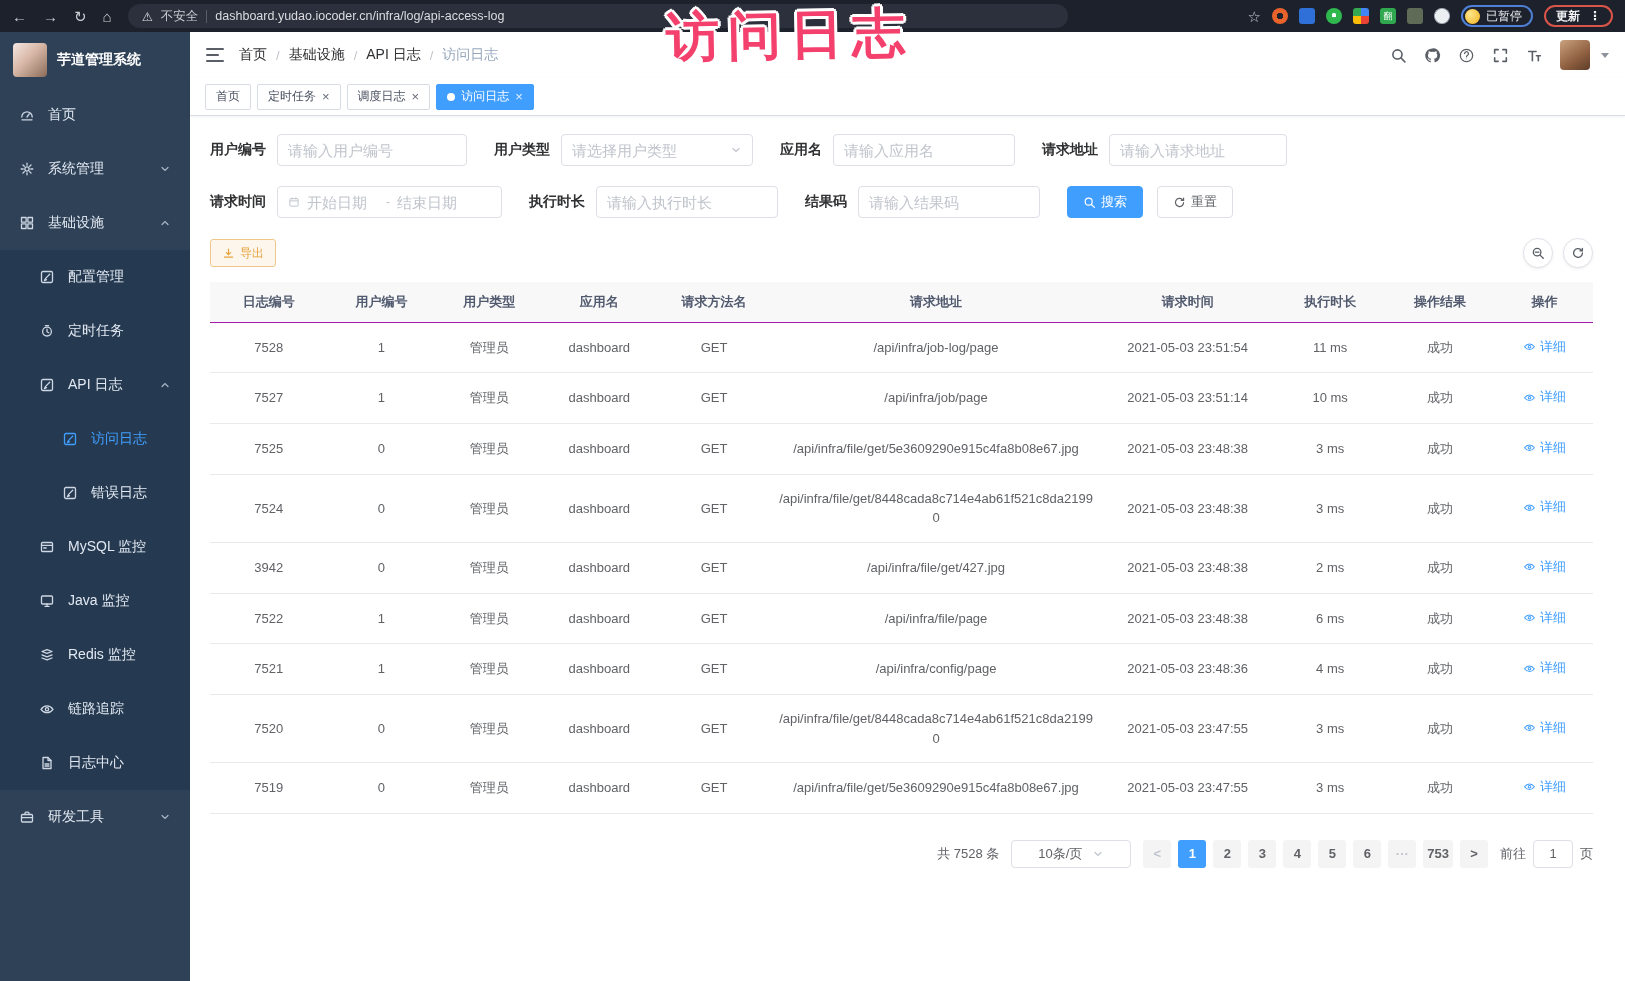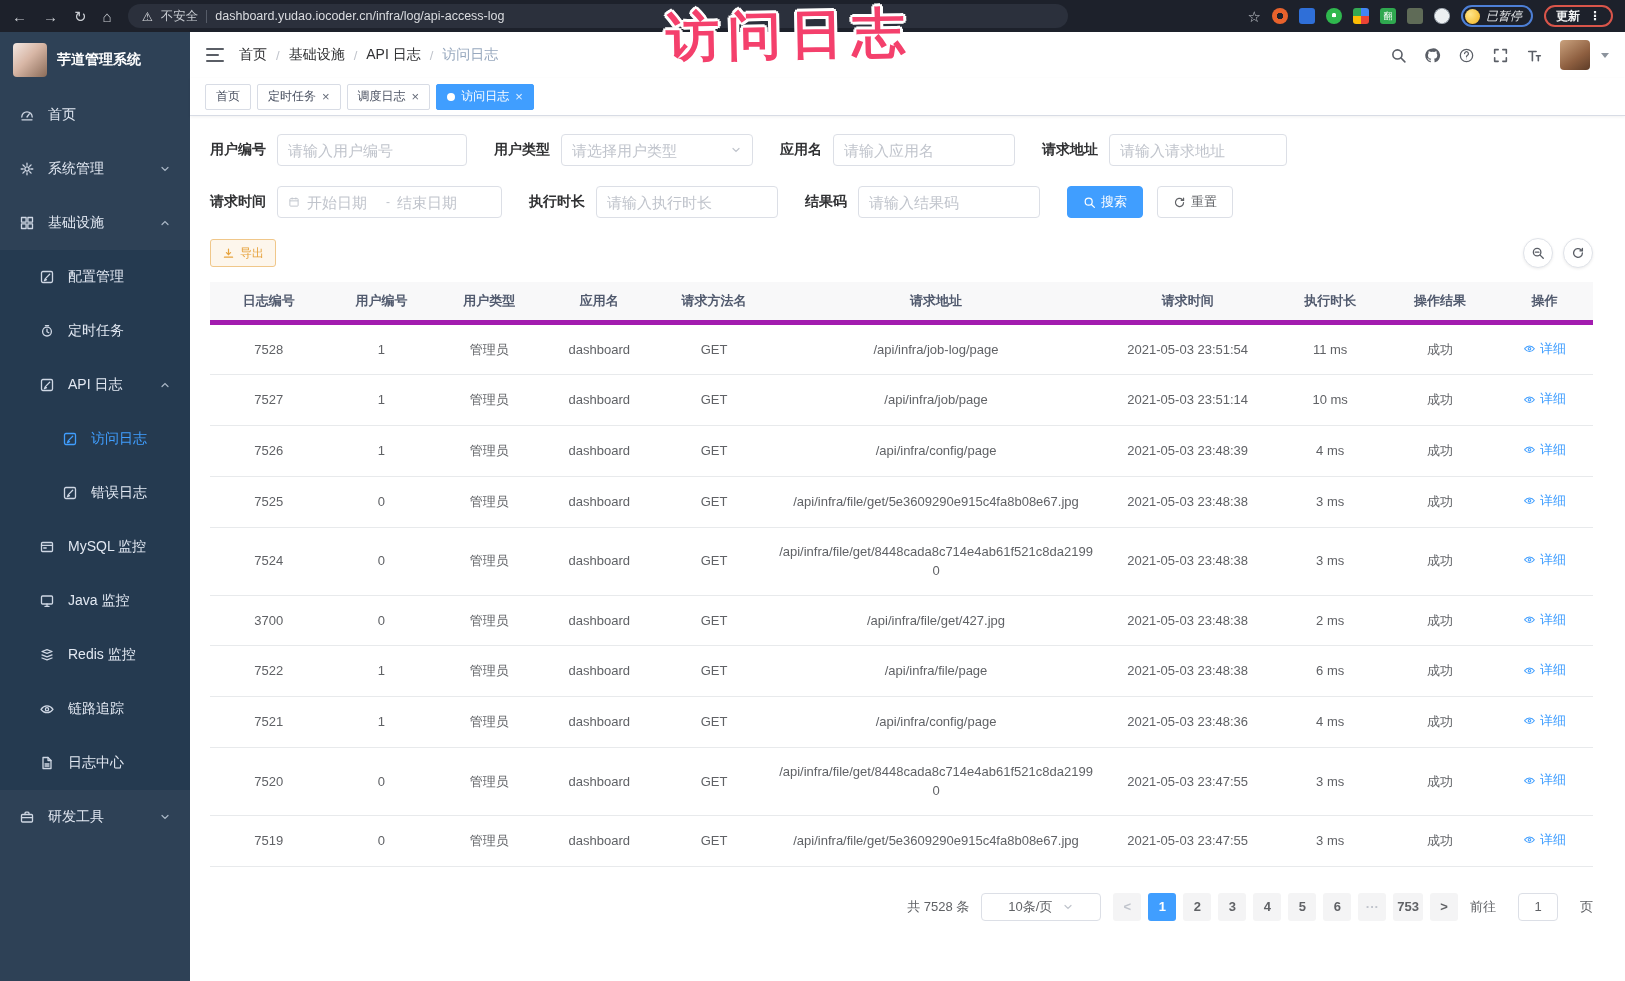--- a/index.html
+++ b/index.html
@@ -11,21 +11,21 @@
 .browser-bar { height:32px; background:#1d212b; display:flex; align-items:center;
   padding:0 12px; gap:16px; color:#c7cbd1; }
 .nav-glyph { font-size:15px; line-height:1; color:#c9ccd2; cursor:pointer; }
 .addr { display:flex; align-items:center; gap:8px; background:#2b303c; border-radius:13px;
   height:24px; padding:0 14px; width:940px; color:#dadce0; font-size:12.5px; }
 .addr .warn-txt { color:#c7cbd1; }
 .addr .vsep { width:1px; height:13px; background:#565c68; }
 .ext-cluster { margin-left:auto; display:flex; align-items:center; gap:11px; }
 .ext-dot { width:16px; height:16px; border-radius:50%; display:inline-block; }
 .pill { display:flex; align-items:center; gap:6px; border-radius:13px; font-size:12px; height:22px; }
-.paused-pill { border:2px solid #4d7fd6; padding:0 9px 0 2px; color:#e8eaed;font-style:italic; }
+.paused-pill { border:2px solid #4d7fd6; padding:0 9px 0 2px; color:#e8eaed; }
 .emoji-face { width:15px; height:15px; border-radius:50%; background:radial-gradient(circle at 35% 35%, #ffe58a, #f2b21d); }
 .update-pill { border:2px solid #d9554a; padding:0 10px; color:#f1f3f4; font-weight:bold; gap:9px; }
 .kebab { color:#f1f3f4; letter-spacing:0; font-size:12px; }
 
 
 .app { display:flex; height:949px; }
 .sidebar { width:190px; flex-shrink:0; background:#2e4156; color:#e2e8f2; }
 .logo-row { height:56px; display:flex; align-items:center; gap:10px; padding:0 13px; }
 .logo-avatar { width:34px; height:34px; border-radius:4px;
   background:linear-gradient(135deg,#f3e7e2 0%,#d8b7a6 45%,#8a6b58 100%); }
@@ -90,38 +90,38 @@
 .btn.export { height:28px; padding:0 11px; font-size:12px; color:#e6a23c; border-color:#f0c78a; background:#fdf6ec; border-radius:3px; }
 .tool-circles { display:flex; gap:10px; }
 .circle-btn { width:30px; height:30px; border-radius:50%; border:1px solid #e0e3e9; background:#fff;
   display:flex; align-items:center; justify-content:center; color:#5a5e66; cursor:pointer;
   box-shadow:0 1px 3px rgba(0,0,0,.08); }
 .circle-btn .icon-svg { width:14px; height:14px; }
 
 
 table.log-table { width:100%; border-collapse:collapse; table-layout:fixed; font-size:13px; color:#606266; }
 .log-table th { background:#f8f8f9; color:#515a6e; font-weight:bold; height:40px; padding:0 6px;
-  border-bottom:5px solid #a21caf; }
+  border-bottom:1px solid #a21caf; }
 .log-table td { border-bottom:1px solid #e8eaec; text-align:center; padding:14px 6px; line-height:1.5; }
 .url-cell { word-break:break-all; }
 .detail-link { color:#409eff; display:inline-flex; align-items:center; gap:4px; cursor:pointer; }
 .detail-link .icon-svg { width:13px; height:13px; }
 
 
 .pagination { display:flex; align-items:center; justify-content:flex-end; gap:12px;
   margin-top:26px; font-size:13px; color:#606266; }
 .pgsize { width:120px; height:28px; border:1px solid #dcdfe6; border-radius:4px; display:flex;
   align-items:center; justify-content:center; gap:10px; color:#606266; cursor:pointer; }
 .pgsize .sel-caret { color:#c0c4cc; display:flex; }
 .pager { display:flex; gap:7px; align-items:center; }
 .page-btn { min-width:28px; height:28px; background:#f4f4f5; border-radius:3px; display:flex;
   align-items:center; justify-content:center; font-weight:bold; color:#606266; cursor:pointer; padding:0 4px; }
 .page-btn.active { background:#409eff; color:#fff; }
 .page-btn.disabled { color:#c0c4cc; cursor:default; }
-.jump { display:flex; align-items:center; gap:22px; }
+.jump { display:flex; align-items:center; gap:7px; }
 .jump input { width:40px; height:28px; border:1px solid #dcdfe6; border-radius:4px; text-align:center;
   font-size:13px; color:#606266; outline:none; }
 
 
 .watermark { position:absolute; left:666px; top:0px; z-index:60; font-size:53px; font-weight:900;
   letter-spacing:9px; color:#f4406c; transform:rotate(-1.2deg); white-space:nowrap; pointer-events:none;
   text-shadow:-3px 0 #fff,3px 0 #fff,0 -3px #fff,0 3px #fff,-2px -2px #fff,2px -2px #fff,-2px 2px #fff,2px 2px #fff; }
 </style>
 </head>
 <body>
@@ -543,38 +543,20 @@
               <td>成功</td>
               <td><span class="detail-link">
                   <svg class="icon-svg" viewBox="0 0 16 16" fill="none" stroke="currentColor" stroke-width="1.3" stroke-linecap="round" stroke-linejoin="round">
                     <path d="M2 8.3s2.4-3.4 6-3.4 6 3.4 6 3.4-2.4 3.4-6 3.4-6-3.4-6-3.4z"></path>
                     <circle cx="8" cy="8.3" r="1.6"></circle>
                   </svg>
                   <span>详细</span>
                 </span></td>
             </tr>
             <tr>
-              <td>7526</td>
-              <td>1</td>
-              <td>管理员</td>
-              <td>dashboard</td>
-              <td>GET</td>
-              <td class="url-cell">/api/infra/config/page</td>
-              <td>2021-05-03 23:48:39</td>
-              <td>4 ms</td>
-              <td>成功</td>
-              <td><span class="detail-link">
-                  <svg class="icon-svg" viewBox="0 0 16 16" fill="none" stroke="currentColor" stroke-width="1.3" stroke-linecap="round" stroke-linejoin="round">
-                    <path d="M2 8.3s2.4-3.4 6-3.4 6 3.4 6 3.4-2.4 3.4-6 3.4-6-3.4-6-3.4z"></path>
-                    <circle cx="8" cy="8.3" r="1.6"></circle>
-                  </svg>
-                  <span>详细</span>
-                </span></td>
-            </tr>
-            <tr>
               <td>7525</td>
               <td>0</td>
               <td>管理员</td>
               <td>dashboard</td>
               <td>GET</td>
               <td class="url-cell">/api/infra/file/get/5e3609290e915c4fa8b08e67.jpg</td>
               <td>2021-05-03 23:48:38</td>
               <td>3 ms</td>
               <td>成功</td>
               <td><span class="detail-link">
@@ -597,21 +579,21 @@
               <td>成功</td>
               <td><span class="detail-link">
                   <svg class="icon-svg" viewBox="0 0 16 16" fill="none" stroke="currentColor" stroke-width="1.3" stroke-linecap="round" stroke-linejoin="round">
                     <path d="M2 8.3s2.4-3.4 6-3.4 6 3.4 6 3.4-2.4 3.4-6 3.4-6-3.4-6-3.4z"></path>
                     <circle cx="8" cy="8.3" r="1.6"></circle>
                   </svg>
                   <span>详细</span>
                 </span></td>
             </tr>
             <tr>
-              <td>3700</td>
+              <td>3942</td>
               <td>0</td>
               <td>管理员</td>
               <td>dashboard</td>
               <td>GET</td>
               <td class="url-cell">/api/infra/file/get/427.jpg</td>
               <td>2021-05-03 23:48:38</td>
               <td>2 ms</td>
               <td>成功</td>
               <td><span class="detail-link">
                   <svg class="icon-svg" viewBox="0 0 16 16" fill="none" stroke="currentColor" stroke-width="1.3" stroke-linecap="round" stroke-linejoin="round">

